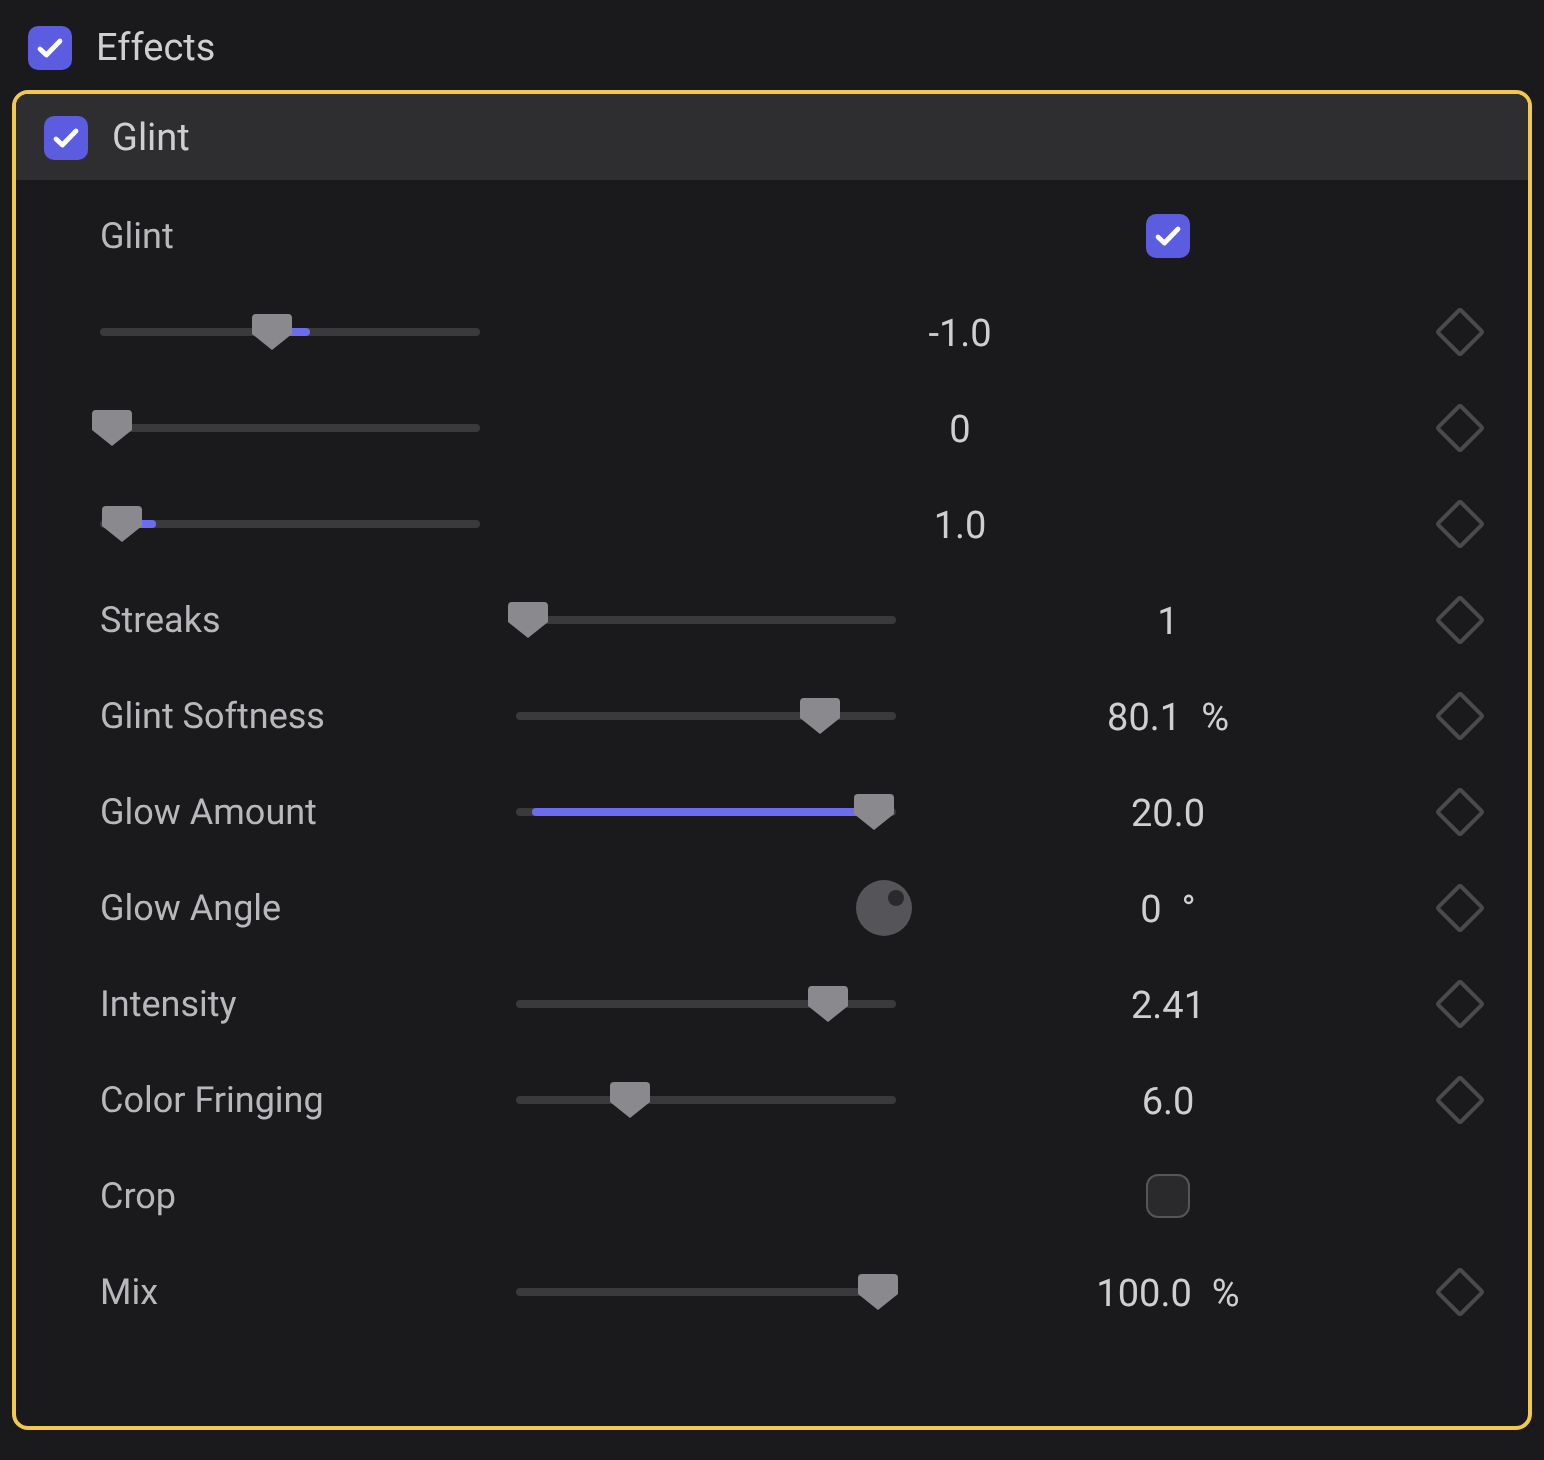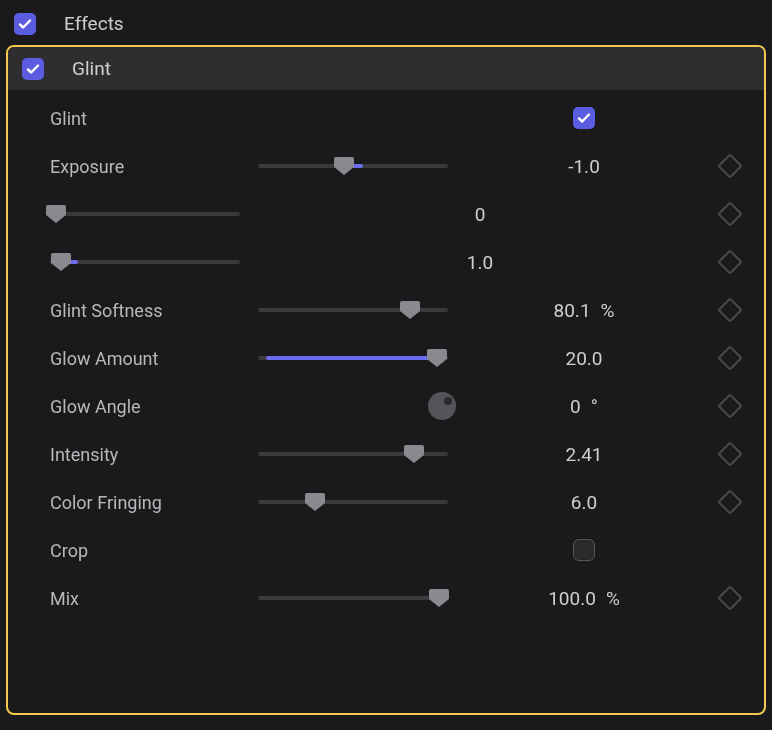--- a/index.html
+++ b/index.html
@@ -23,21 +23,21 @@
     font-size:18px;
     color:var(--text);
     overflow:hidden;
   }
   .panel{
     background:var(--bg);
     width:100%;height:100%;
     box-sizing:border-box;
   }
   .section-header,.effect-header{
-    display:flex;align-items:center;gap:28px;
+    display:flex;align-items:center;gap:12px;
     padding:12px 14px 10px 14px;
   }
   .effect-header{
     background:var(--bg-header);
     padding-top:10px;padding-bottom:10px;
   }
   .chk{
     width:22px;height:22px;border-radius:5px;
     background:var(--accent-chk);
     display:flex;align-items:center;justify-content:center;
@@ -155,21 +155,20 @@
             <div class="chk">
               <svg viewBox="0 0 16 16">
                 <path d="M3 8.5 L6.2 11.5 L13 4.5" stroke="#fff" stroke-width="2.4" fill="none" stroke-linecap="round" stroke-linejoin="round"></path>
               </svg>
             </div>
           </div>
           <div class="col-kf"></div>
         </div>
         <div class="row">
           <div class="col-disc"></div>
-          <div class="col-label">Exposure</div>
           <div class="col-control">
             <div class="slider">
               <div class="track"></div>
               <div class="fill" style="left: 45%; width: 10%;"></div>
               <div class="thumb" style="left: 45%;">
                 <svg viewBox="0 0 20 18">
                   <path d="M2 0 H18 Q20 0 20 2 V10 L10 18 L0 10 V2 Q0 0 2 0 Z" fill="#8a8a8e"></path>
                 </svg>
               </div>
             </div>
@@ -215,20 +214,40 @@
           </div>
           <div class="col-value">
             <span>1.0</span>
           </div>
           <div class="col-kf">
             <div class="kf"></div>
           </div>
         </div>
         <div class="row">
           <div class="col-disc"></div>
+          <div class="col-label">Streaks</div>
+          <div class="col-control">
+            <div class="slider">
+              <div class="track"></div>
+              <div class="thumb" style="left: 3%;">
+                <svg viewBox="0 0 20 18">
+                  <path d="M2 0 H18 Q20 0 20 2 V10 L10 18 L0 10 V2 Q0 0 2 0 Z" fill="#8a8a8e"></path>
+                </svg>
+              </div>
+            </div>
+          </div>
+          <div class="col-value">
+            <span>1</span>
+          </div>
+          <div class="col-kf">
+            <div class="kf"></div>
+          </div>
+        </div>
+        <div class="row">
+          <div class="col-disc"></div>
           <div class="col-label">Glint Softness</div>
           <div class="col-control">
             <div class="slider">
               <div class="track"></div>
               <div class="thumb" style="left: 80%;">
                 <svg viewBox="0 0 20 18">
                   <path d="M2 0 H18 Q20 0 20 2 V10 L10 18 L0 10 V2 Q0 0 2 0 Z" fill="#8a8a8e"></path>
                 </svg>
               </div>
             </div>

